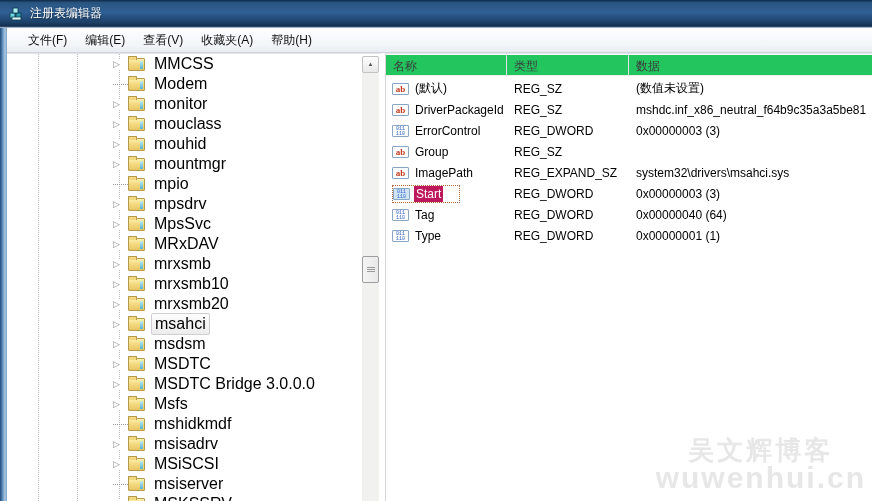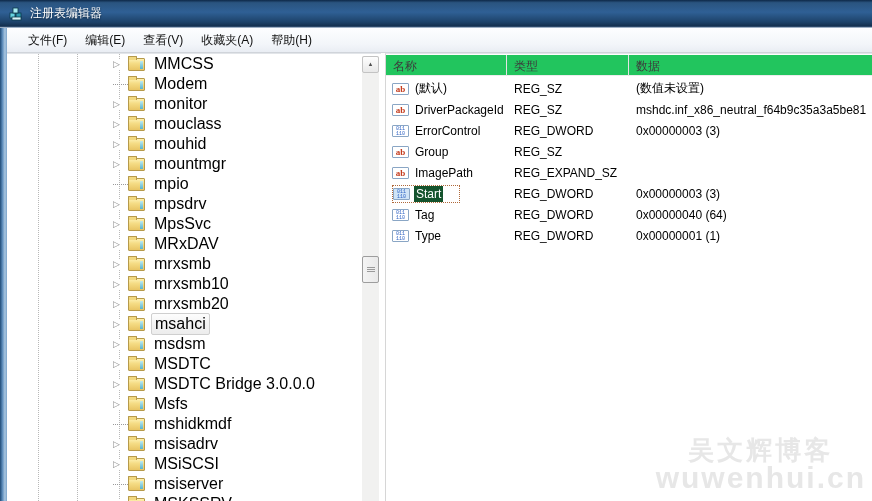--- a/index.html
+++ b/index.html
@@ -77,21 +77,21 @@
   .cell-name { width:121px; display:flex; align-items:center; padding-left:6px; overflow:hidden; }
   .cell-type { width:122px; font-size:12px; color:#000; padding-left:7px; }
   .cell-data { flex:1; font-size:12px; color:#000; padding-left:7px; overflow:hidden; }
   .vicon { width:17px; height:12px; border:1px solid #8aa6c5; background:#fff; border-radius:1px;
     margin-right:4px; flex:0 0 17px; position:relative; text-align:center; }
   .vicon.string { color:#c43c1e; font-size:9px; font-weight:bold; line-height:10px; font-family:"Liberation Serif",serif; }
   .vicon.dword  { color:#2f63c4; font-size:5px; line-height:5px; font-family:"Liberation Mono",monospace; letter-spacing:0; padding-top:1px; }
   .sel-wrap { display:flex; align-items:center; border:1px dotted #b0693a; padding:0 16px 0 0; }
   .sel-wrap .vicon { background:#cfe4f7; }
   .name-text { font-size:12px; color:#000; padding:1px 2px; }
-  .sel-wrap .name-text { background:#14532d; color:#fff; }
+  .sel-wrap .name-text { background:#be185d; color:#fff; }
 
   
   .watermark { position:absolute; right:6px; bottom:8px; text-align:center;
     color:#e7e7e7; font-weight:bold; line-height:1.0; pointer-events:none; }
   .watermark .wm1 { font-size:26px; letter-spacing:3px; }
   .watermark .wm2 { font-size:30px; letter-spacing:2px; font-family:"Liberation Sans",sans-serif;text-align:center; }
 </style>
 </head>
 <body>
 
@@ -281,20 +281,21 @@
             <span class="name-text">Group</span>
           </div>
           <div class="cell-type">REG_SZ</div>
         </div>
         <div class="vrow">
           <div class="cell-name">
             <span class="vicon string">ab</span>
             <span class="name-text">ImagePath</span>
           </div>
           <div class="cell-type">REG_EXPAND_SZ</div>
+          <div class="cell-data">system32\drivers\msahci.sys</div>
         </div>
         <div class="vrow">
           <div class="cell-name">
             <span class="sel-wrap">
               <span class="vicon dword">011<br>110</span>
               <span class="name-text">Start</span>
             </span>
           </div>
           <div class="cell-type">REG_DWORD</div>
           <div class="cell-data">0x00000003 (3)</div>

